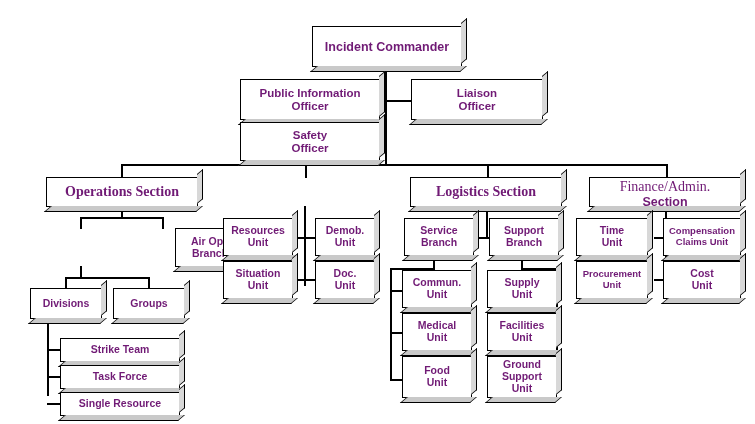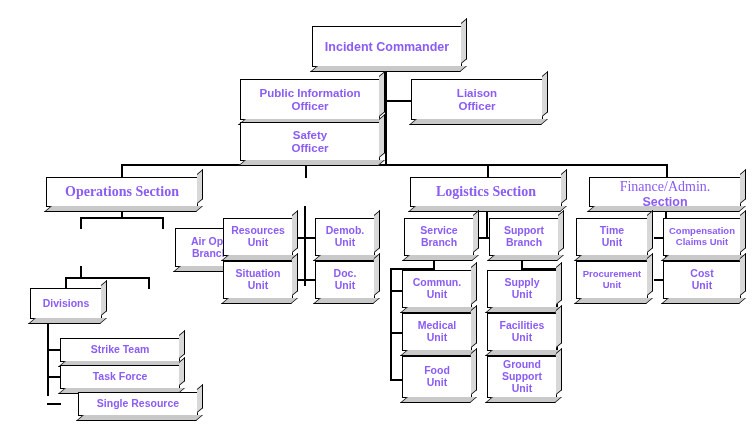--- a/index.html
+++ b/index.html
@@ -28,21 +28,21 @@
   .node {
     position: absolute;
     box-sizing: border-box;
     background: #ffffff;
     border: 1.5px solid #000000;
     display: flex;
     align-items: center;
     justify-content: center;
     text-align: center;
     line-height: 1.12;
-    color: #8b5cf6;
+    color: #701a75;
     z-index: 5;
   }
   
   .node::after {
     content: "";
     position: absolute;
     top: -4px;
     right: -6px;
     width: 5px;
     height: 100%;
@@ -191,30 +191,33 @@
 
   <div class="node t-unit" style="left:127px;top:228px;width:70px;height:39px;margin-left:48px;">
     <span class="node-label">Air Ops
 Branch</span>
   </div>
 
   <div class="node t-unit" style="left:30px;top:288px;width:72px;height:31px;">
     <span class="node-label">Divisions</span>
   </div>
 
+  <div class="node t-unit" style="left:113px;top:288px;width:72px;height:31px;">
+    <span class="node-label">Groups</span>
+  </div>
 
   <div class="node t-res" style="left:60px;top:338px;width:120px;height:24px;">
     <span class="node-label">Strike Team</span>
   </div>
 
   <div class="node t-res" style="left:60px;top:365px;width:120px;height:24px;">
     <span class="node-label">Task Force</span>
   </div>
 
-  <div class="node t-res" style="left:60px;top:392px;width:120px;height:24px;margin-left:18px;">
+  <div class="node t-res" style="left:60px;top:392px;width:120px;height:24px;">
     <span class="node-label">Single Resource</span>
   </div>
 
   <div class="node t-unit" style="left:223px;top:218px;width:70px;height:38px;">
     <span class="node-label">Resources
 Unit</span>
   </div>
 
   <div class="node t-unit" style="left:315px;top:218px;width:60px;height:38px;">
     <span class="node-label">Demob.

